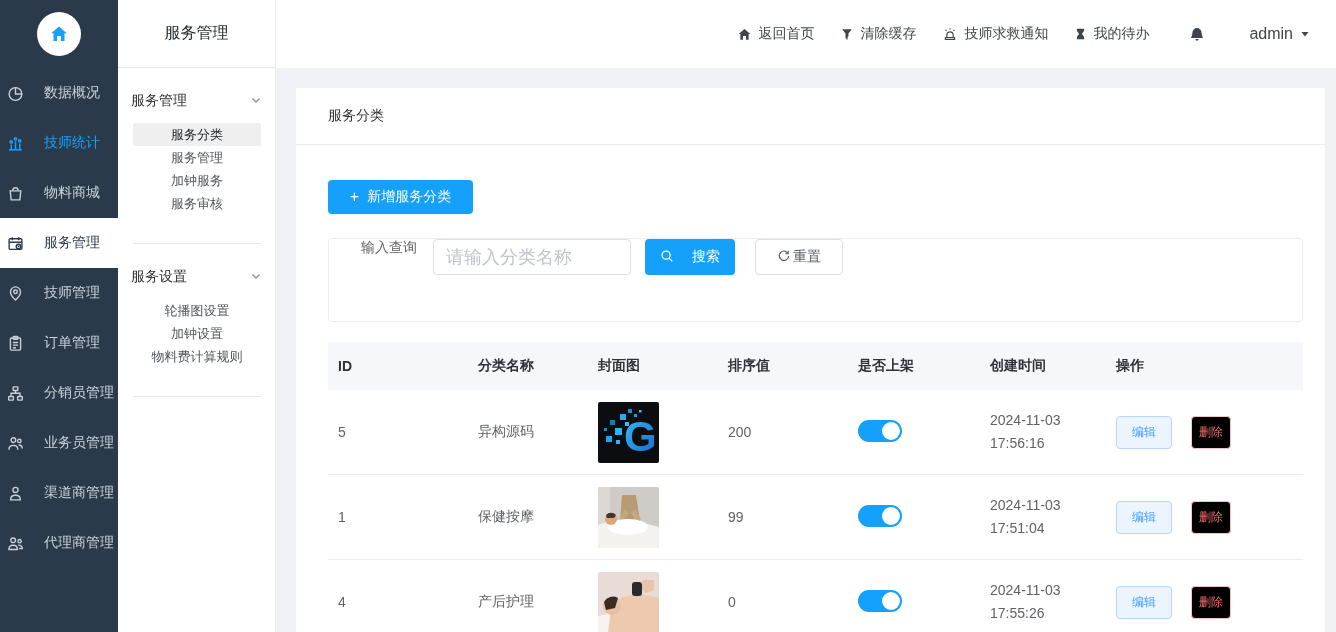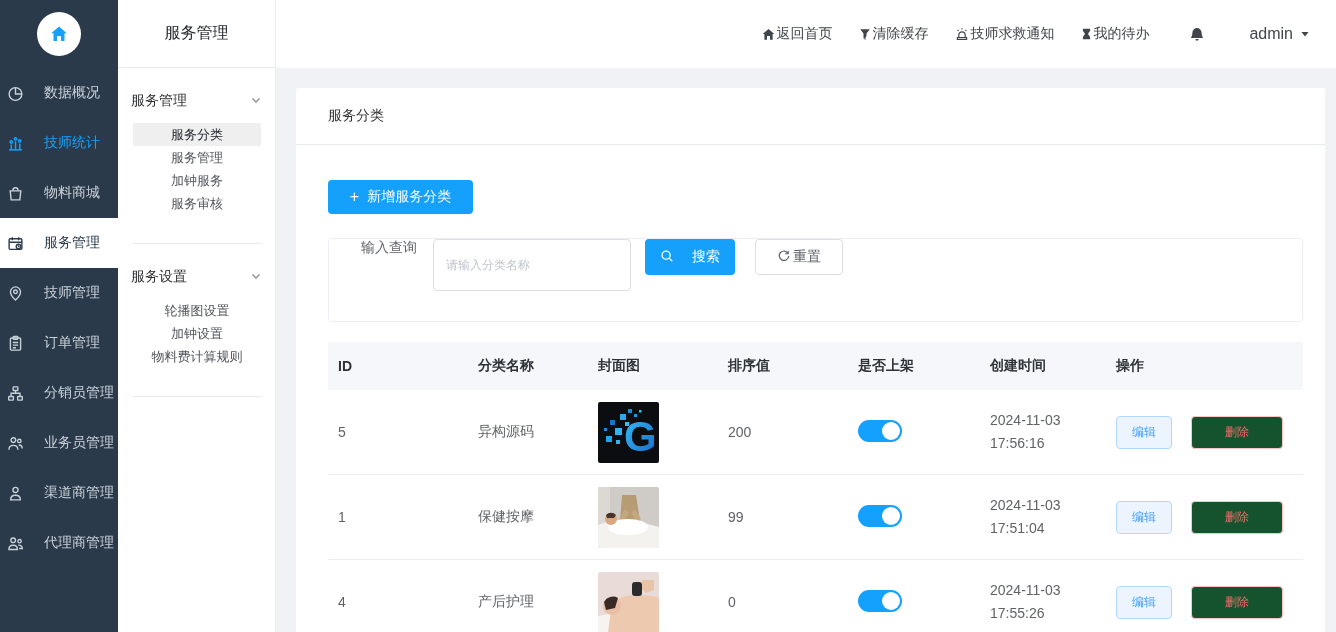--- a/index.html
+++ b/index.html
@@ -26,21 +26,21 @@
     padding:24px 13px 0 13px; font-size:14px; color:#303133; cursor:pointer; }
   .smenu { margin-top:13px; }
   .sitem { height:23px; line-height:23px; text-align:center; font-size:13px; color:#50555b;
     margin:0 14px 0 15px; cursor:pointer; border-radius:2px; }
   .sitem.active { background:#efefef; color:#23282d; }
   .sdivider { border-top:1px solid #e8e8e8; margin:28px 14px 0 15px; }
 
   
   .topbar { position:absolute; left:276px; top:0; width:1060px; height:68px; background:#fff;
     display:flex; align-items:center; justify-content:flex-end; padding-right:26px; }
-  .hitem { display:flex; align-items:center; font-size:14px; color:#40454b;
+  .hitem { display:flex; align-items:center; gap:6px; font-size:14px; color:#40454b;
     margin-left:26px; cursor:pointer; white-space:nowrap; }
   .hitem .ico { display:flex; align-items:center; }
   .bell-wrap { margin-left:40px; cursor:pointer; display:flex; align-items:center; }
   .user-wrap { margin-left:44px; display:flex; align-items:center; gap:7px; font-size:16px;
     color:#40454b; cursor:pointer; }
 
   
   .main { position:absolute; left:276px; top:68px; width:1060px; height:564px; background:#f0f2f5; }
   .card { position:absolute; left:20px; top:20px; right:11px; height:620px; background:#fff; border-radius:2px; }
   .card-header { height:57px; display:flex; align-items:center; padding-left:32px;
@@ -48,22 +48,22 @@
   .card-body { padding:0 22px 0 32px; }
 
   .add-btn { margin-top:35px; width:145px; height:34px; background:#14a0fb; color:#fff;
     border:none; border-radius:4px; font-size:14px; display:flex; align-items:center;
     justify-content:center; gap:8px; cursor:pointer; font-family:inherit; }
   .add-btn .plus { font-size:16px; line-height:1; }
 
   .search-panel { margin-top:24px; height:84px; border:1px solid #ebeef5; border-radius:4px;
     display:flex; padding-left:32px; }
   .search-label { font-size:14px; color:#606266; margin-right:16px; }
-  .search-input { width:198px; height:52px; border:1px solid #dcdfe6; border-radius:4px;
-    padding:0 12px; font-size:12px; color:#303133; outline:none; font-family:inherit; }
+  .search-input { width:198px; height:36px; border:1px solid #dcdfe6; border-radius:4px;
+    padding:0 12px; font-size:18px; color:#303133; outline:none; font-family:inherit; }
   .search-input::placeholder { color:#c0c4cc; }
   .search-btn { margin-left:14px; width:90px; height:36px; background:#14a0fb; color:#fff;
     border:none; border-radius:4px; font-size:14px; display:flex; align-items:center;
     justify-content:center; gap:18px; cursor:pointer; font-family:inherit; }
   .reset-btn { margin-left:20px; width:88px; height:36px; background:#fff; color:#5a5e66;
     border:1px solid #dcdfe6; border-radius:4px; font-size:14px; display:flex; align-items:center;
     justify-content:center; gap:2px; cursor:pointer; font-family:inherit; }
 
   .table { margin-top:20px; font-size:14px; }
   .thead { display:flex; align-items:center; height:48px; background:#f5f7fa; color:#2f3338; font-weight:bold; }
@@ -71,22 +71,22 @@
   .td, .th { padding-left:10px; }
   .c1 { width:140px; } .c2 { width:120px; } .c3 { width:130px; } .c4 { width:130px; }
   .c5 { width:132px; } .c6 { width:126px; } .c7 { flex:1; }
   .cover { display:block; width:61px; height:61px; border-radius:2px; overflow:hidden; }
   .toggle { display:inline-block; width:44px; height:22px; border-radius:11px; background:#13a1fd;
     position:relative; cursor:pointer; }
   .toggle .knob { position:absolute; right:2px; top:2px; width:18px; height:18px; border-radius:50%; background:#fff; }
   .time-cell div { line-height:23px; }
   .btn-edit { padding:7px 15px; font-size:12px; border-radius:4px; cursor:pointer; font-family:inherit;
     color:#409eff; background:#ecf5ff; border:1px solid #b3d8ff; }
-  .btn-del { margin-left:15px; padding:7px 33px; font-size:12px; border-radius:4px; cursor:pointer; font-family:inherit;
-    color:#f56c6c; background:#14532d; border:1px solid #fbc4c4; }
+  .btn-del { margin-left:15px; padding:7px 7px; font-size:12px; border-radius:4px; cursor:pointer; font-family:inherit;
+    color:#f56c6c; background:#000000; border:1px solid #fbc4c4; }
 </style>
 </head>
 <body>
 
 <div class="stage">
 
   <div class="psidebar">
     <div class="logo-wrap">
       <div class="logo-circle">
         <svg width="20" height="20" viewBox="0 0 16 16">

